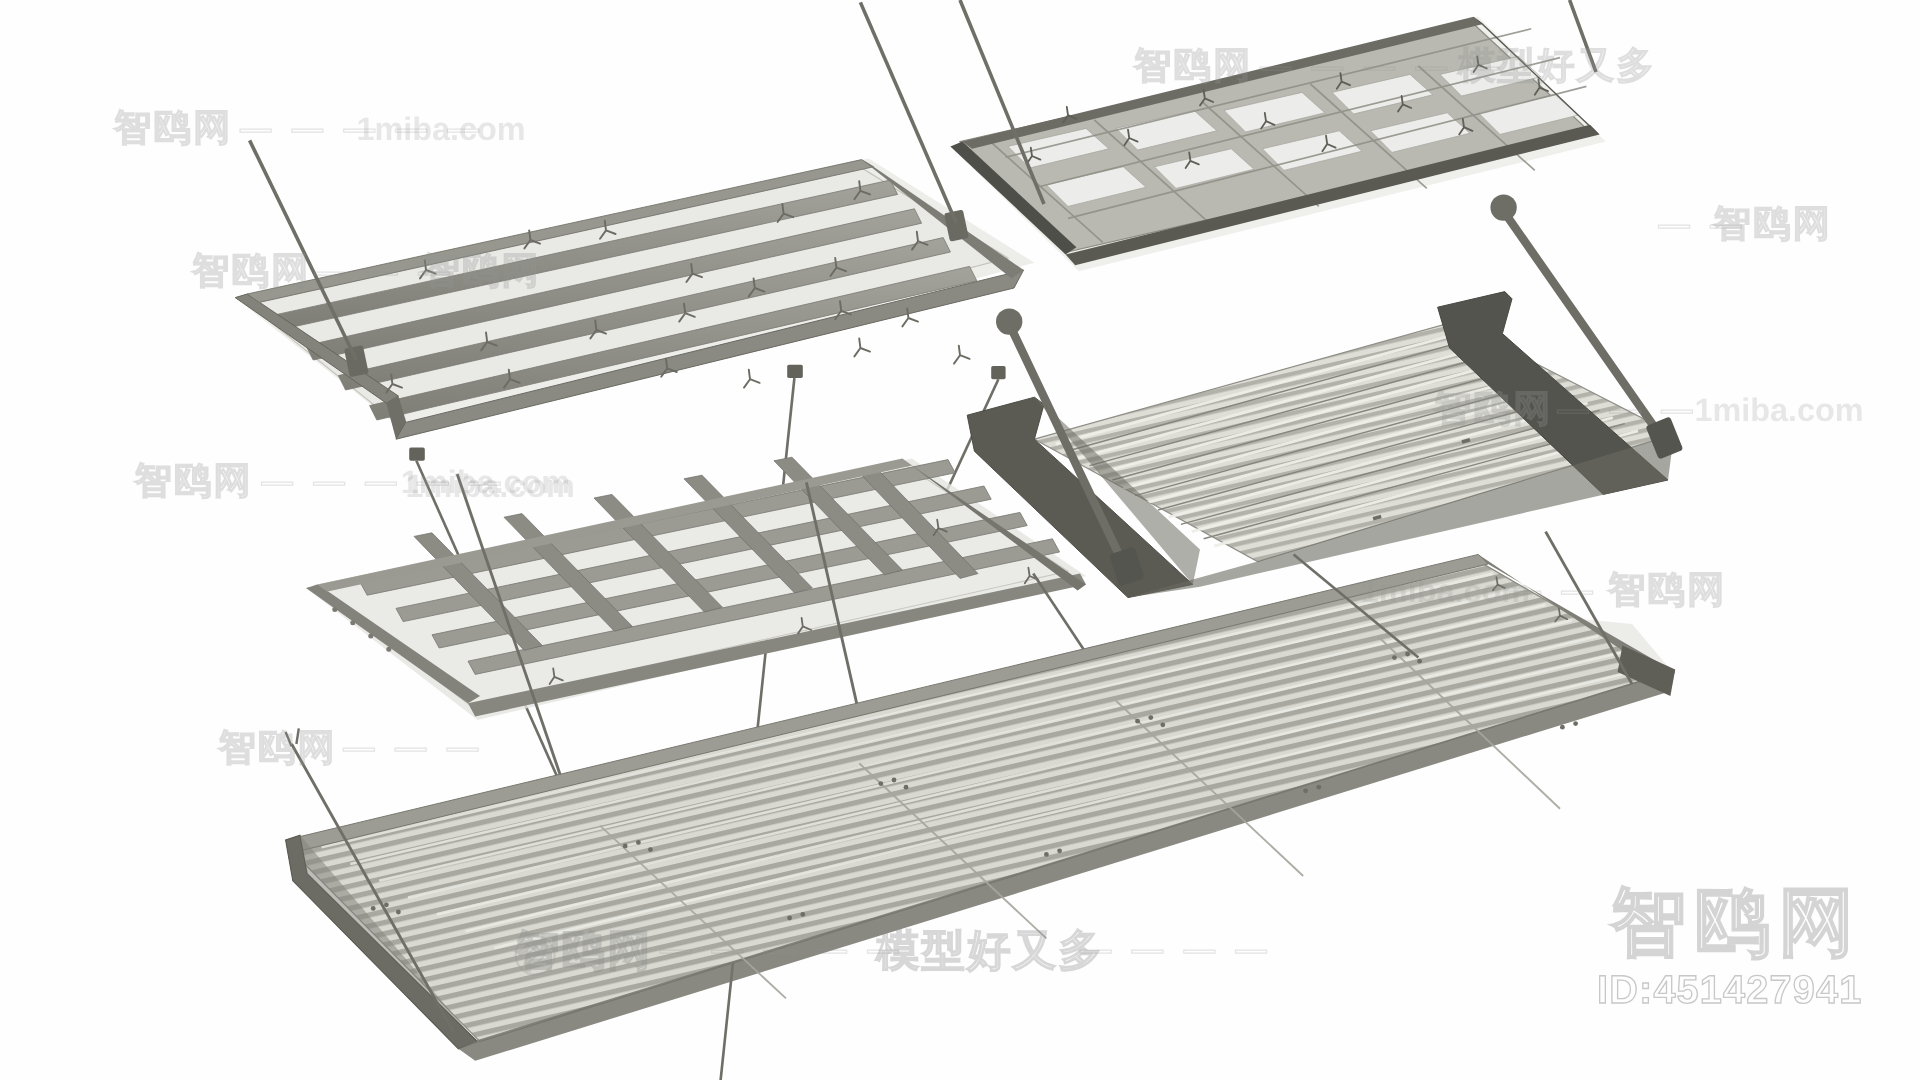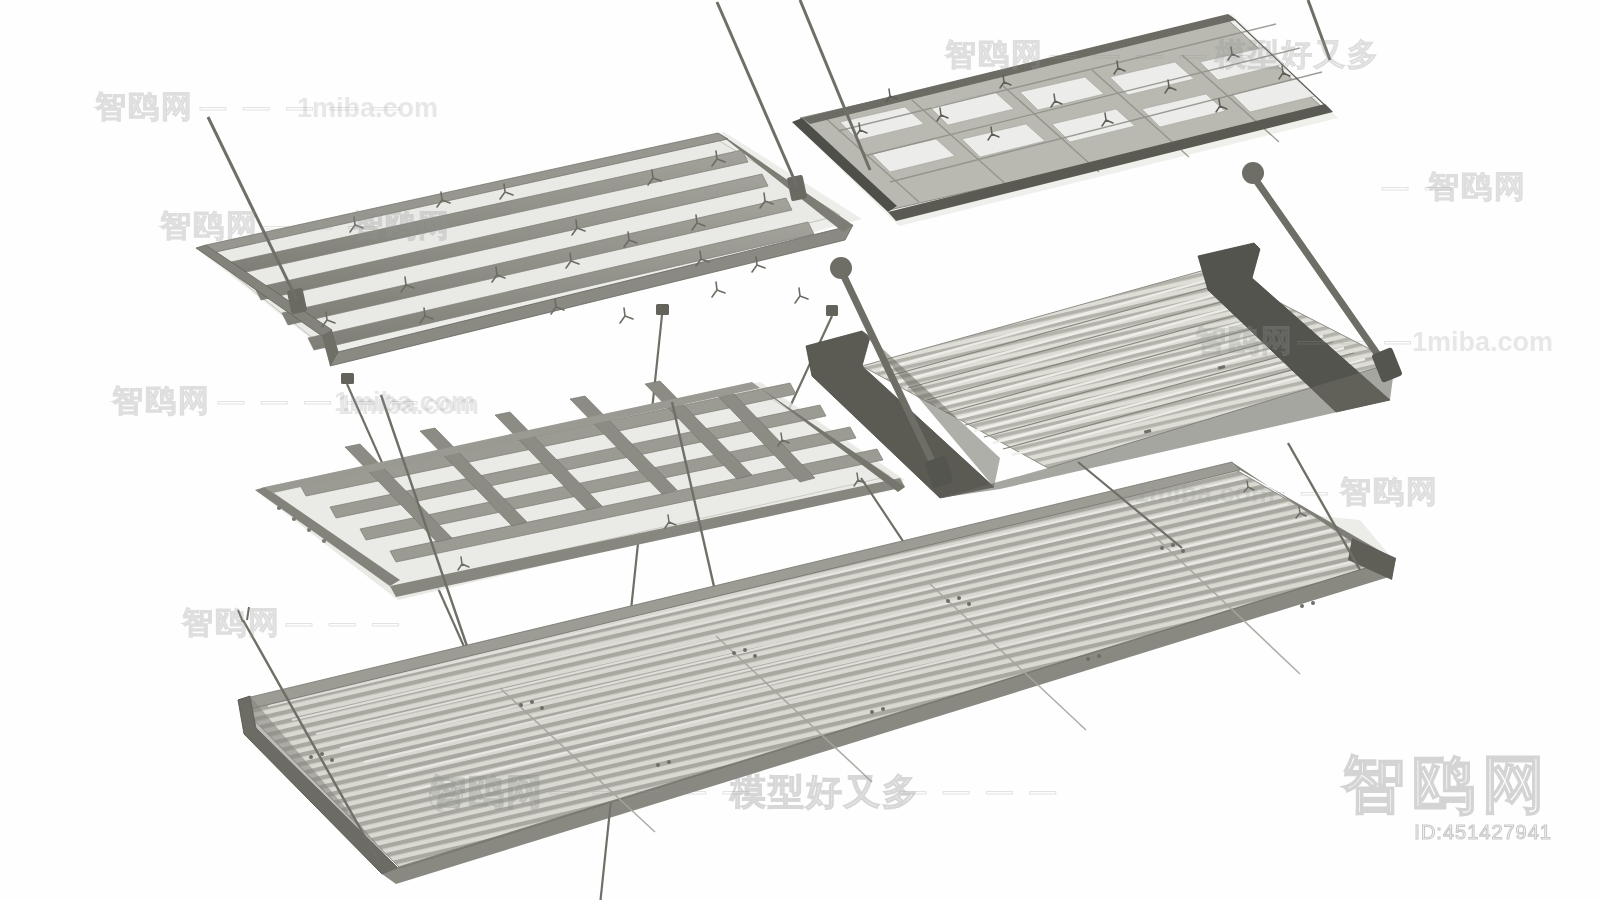--- a/index.html
+++ b/index.html
@@ -25,21 +25,21 @@
            -webkit-text-stroke:1px rgba(150,150,150,.26);}
   .wm.site{font-size:27px;color:rgba(150,150,150,.22);
            -webkit-text-stroke:0;letter-spacing:0px;}
   .wm.mid{font-size:31px;}
 
   
   #brand{position:absolute;right:48px;bottom:56px;text-align:right;user-select:none;}
   #brand .bw{font-size:63px;font-weight:700;letter-spacing:7px;
              color:transparent;-webkit-text-stroke:1.5px rgba(150,150,150,.40);
              line-height:1.05;}
-  #brand .bid{margin-top:4px;font-size:20px;font-weight:400;letter-spacing:1px;
+  #brand .bid{margin-top:4px;font-size:33px;font-weight:700;letter-spacing:1px;
               color:transparent;-webkit-text-stroke:1.1px rgba(150,150,150,.52);}
 
   
   .wm-center{position:absolute;left:430px;top:768px;}
   .wm-center .cn{font-size:36px;-webkit-text-stroke:1.2px rgba(140,140,140,.34);}
 
   
   .leaf{position:absolute;left:428px;top:778px;width:36px;height:36px;opacity:.30;}
 </style>
 </head>

